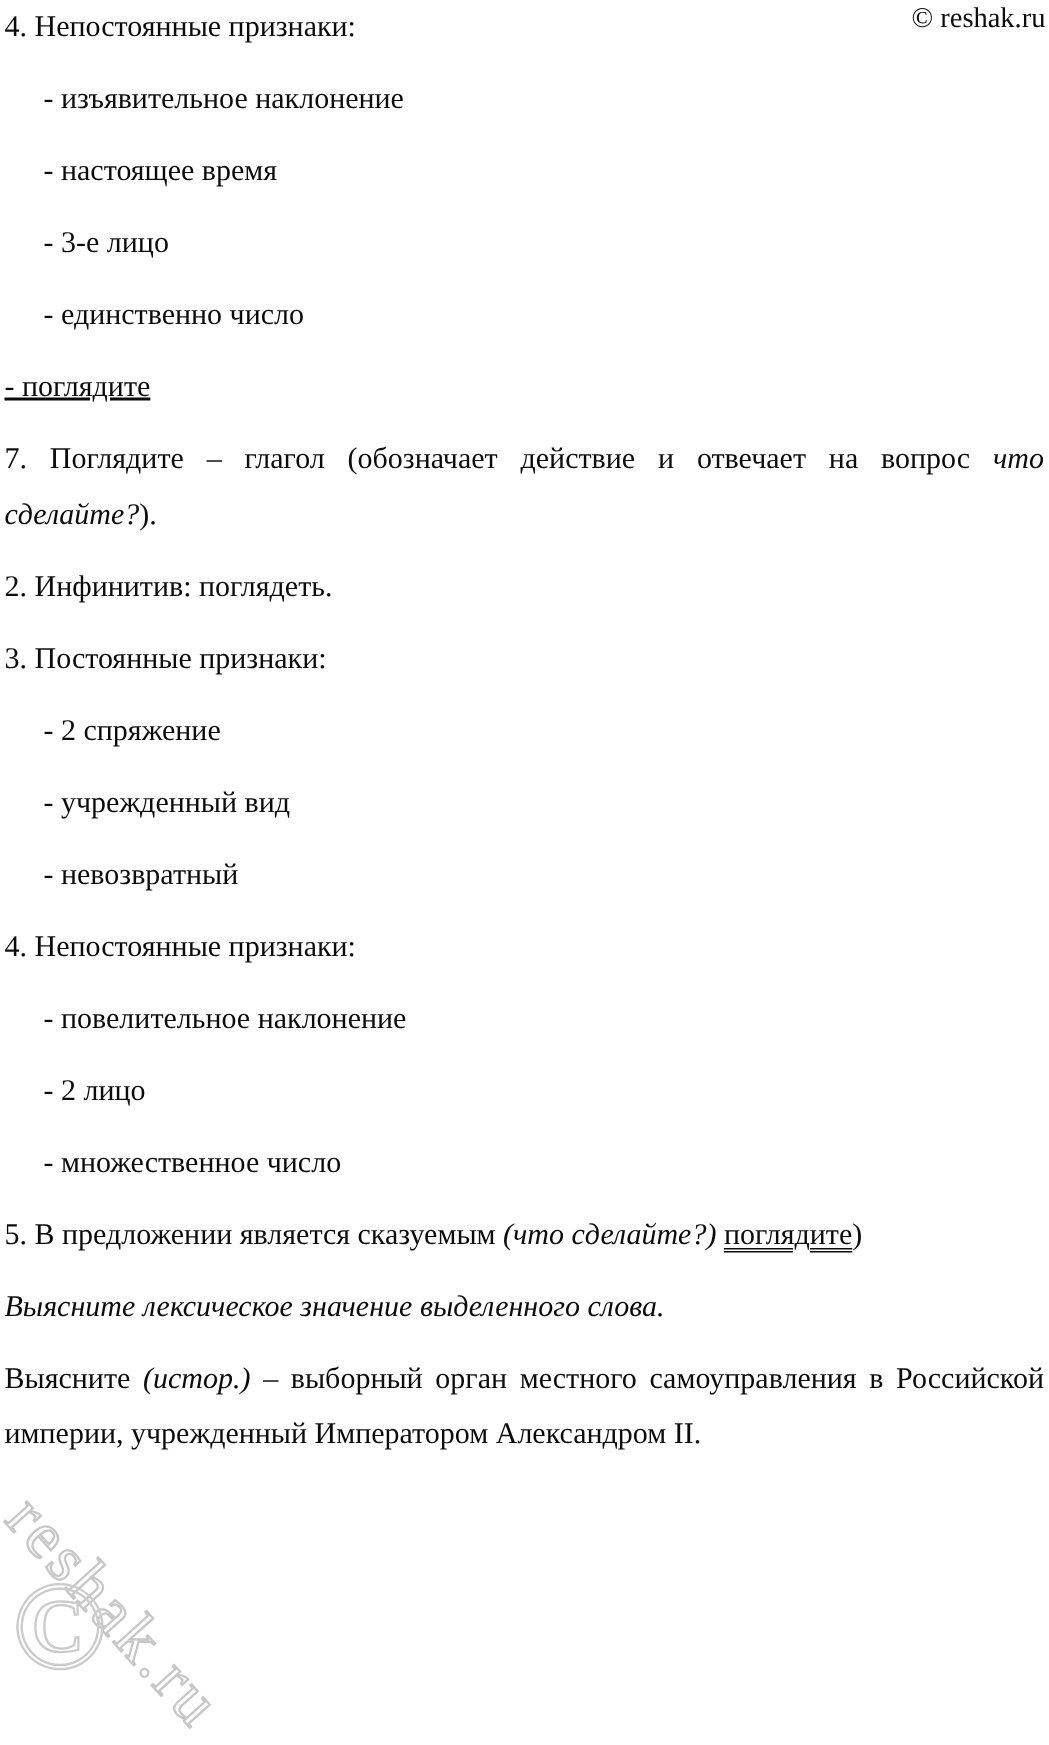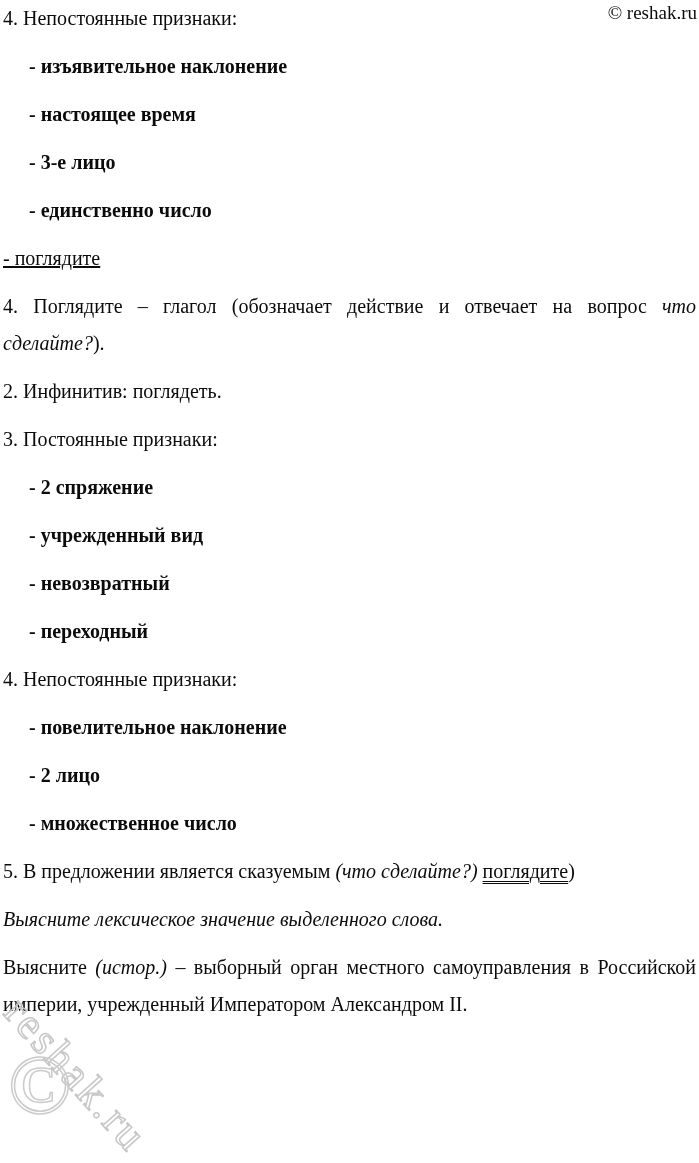--- a/index.html
+++ b/index.html
@@ -18,21 +18,21 @@
   .page {
     position: relative;
     width: 693px;
     padding: 0 3px;
     font-size: 20px;
     line-height: 37px;
   }
   .page p {
     margin: 0 0 11px 0;
   }
-  .indent { padding-left: 26px; font-weight: bold; }
+  .indent { padding-left: 26px; }
   .just { text-align: justify; }
   .pre-gap { margin-top: 37px; text-decoration: underline; }
   .it { font-style: italic; }
   .it-para { font-style: italic; }
   .uu {
     text-decoration-line: underline;
     text-decoration-style: double;
     text-decoration-thickness: 1px;
     text-underline-offset: 3px;
   }
@@ -88,29 +88,28 @@
 
   <p>4. Непостоянные признаки:</p>
   <p class="indent">- изъявительное наклонение</p>
   <p class="indent">- настоящее время</p>
   <p class="indent">- 3-е лицо</p>
   <p class="indent">- единственно число</p>
 
 
   <p class="pre-gap">- поглядите</p>
 
-  <p class="just"><span>4. Поглядите – глагол (обозначает действие и отвечает на вопрос </span><span class="it">что сделайте?</span><span>).</span></p>
+  <p class="just"><span>7. Поглядите – глагол (обозначает действие и отвечает на вопрос </span><span class="it">что сделайте?</span><span>).</span></p>
 
   <p>2. Инфинитив: поглядеть.</p>
 
   <p>3. Постоянные признаки:</p>
   <p class="indent">- 2 спряжение</p>
   <p class="indent">- учрежденный вид</p>
   <p class="indent">- невозвратный</p>
-  <p class="indent">- переходный</p>
 
   <p>4. Непостоянные признаки:</p>
   <p class="indent">- повелительное наклонение</p>
   <p class="indent">- 2 лицо</p>
   <p class="indent">- множественное число</p>
 
   <p><span>5. В предложении является сказуемым </span><span class="it">(что сделайте?)</span><span> </span><span class="uu">поглядите</span><span>)</span></p>
 
   <p class="it-para">Выясните лексическое значение выделенного слова.</p>
 

